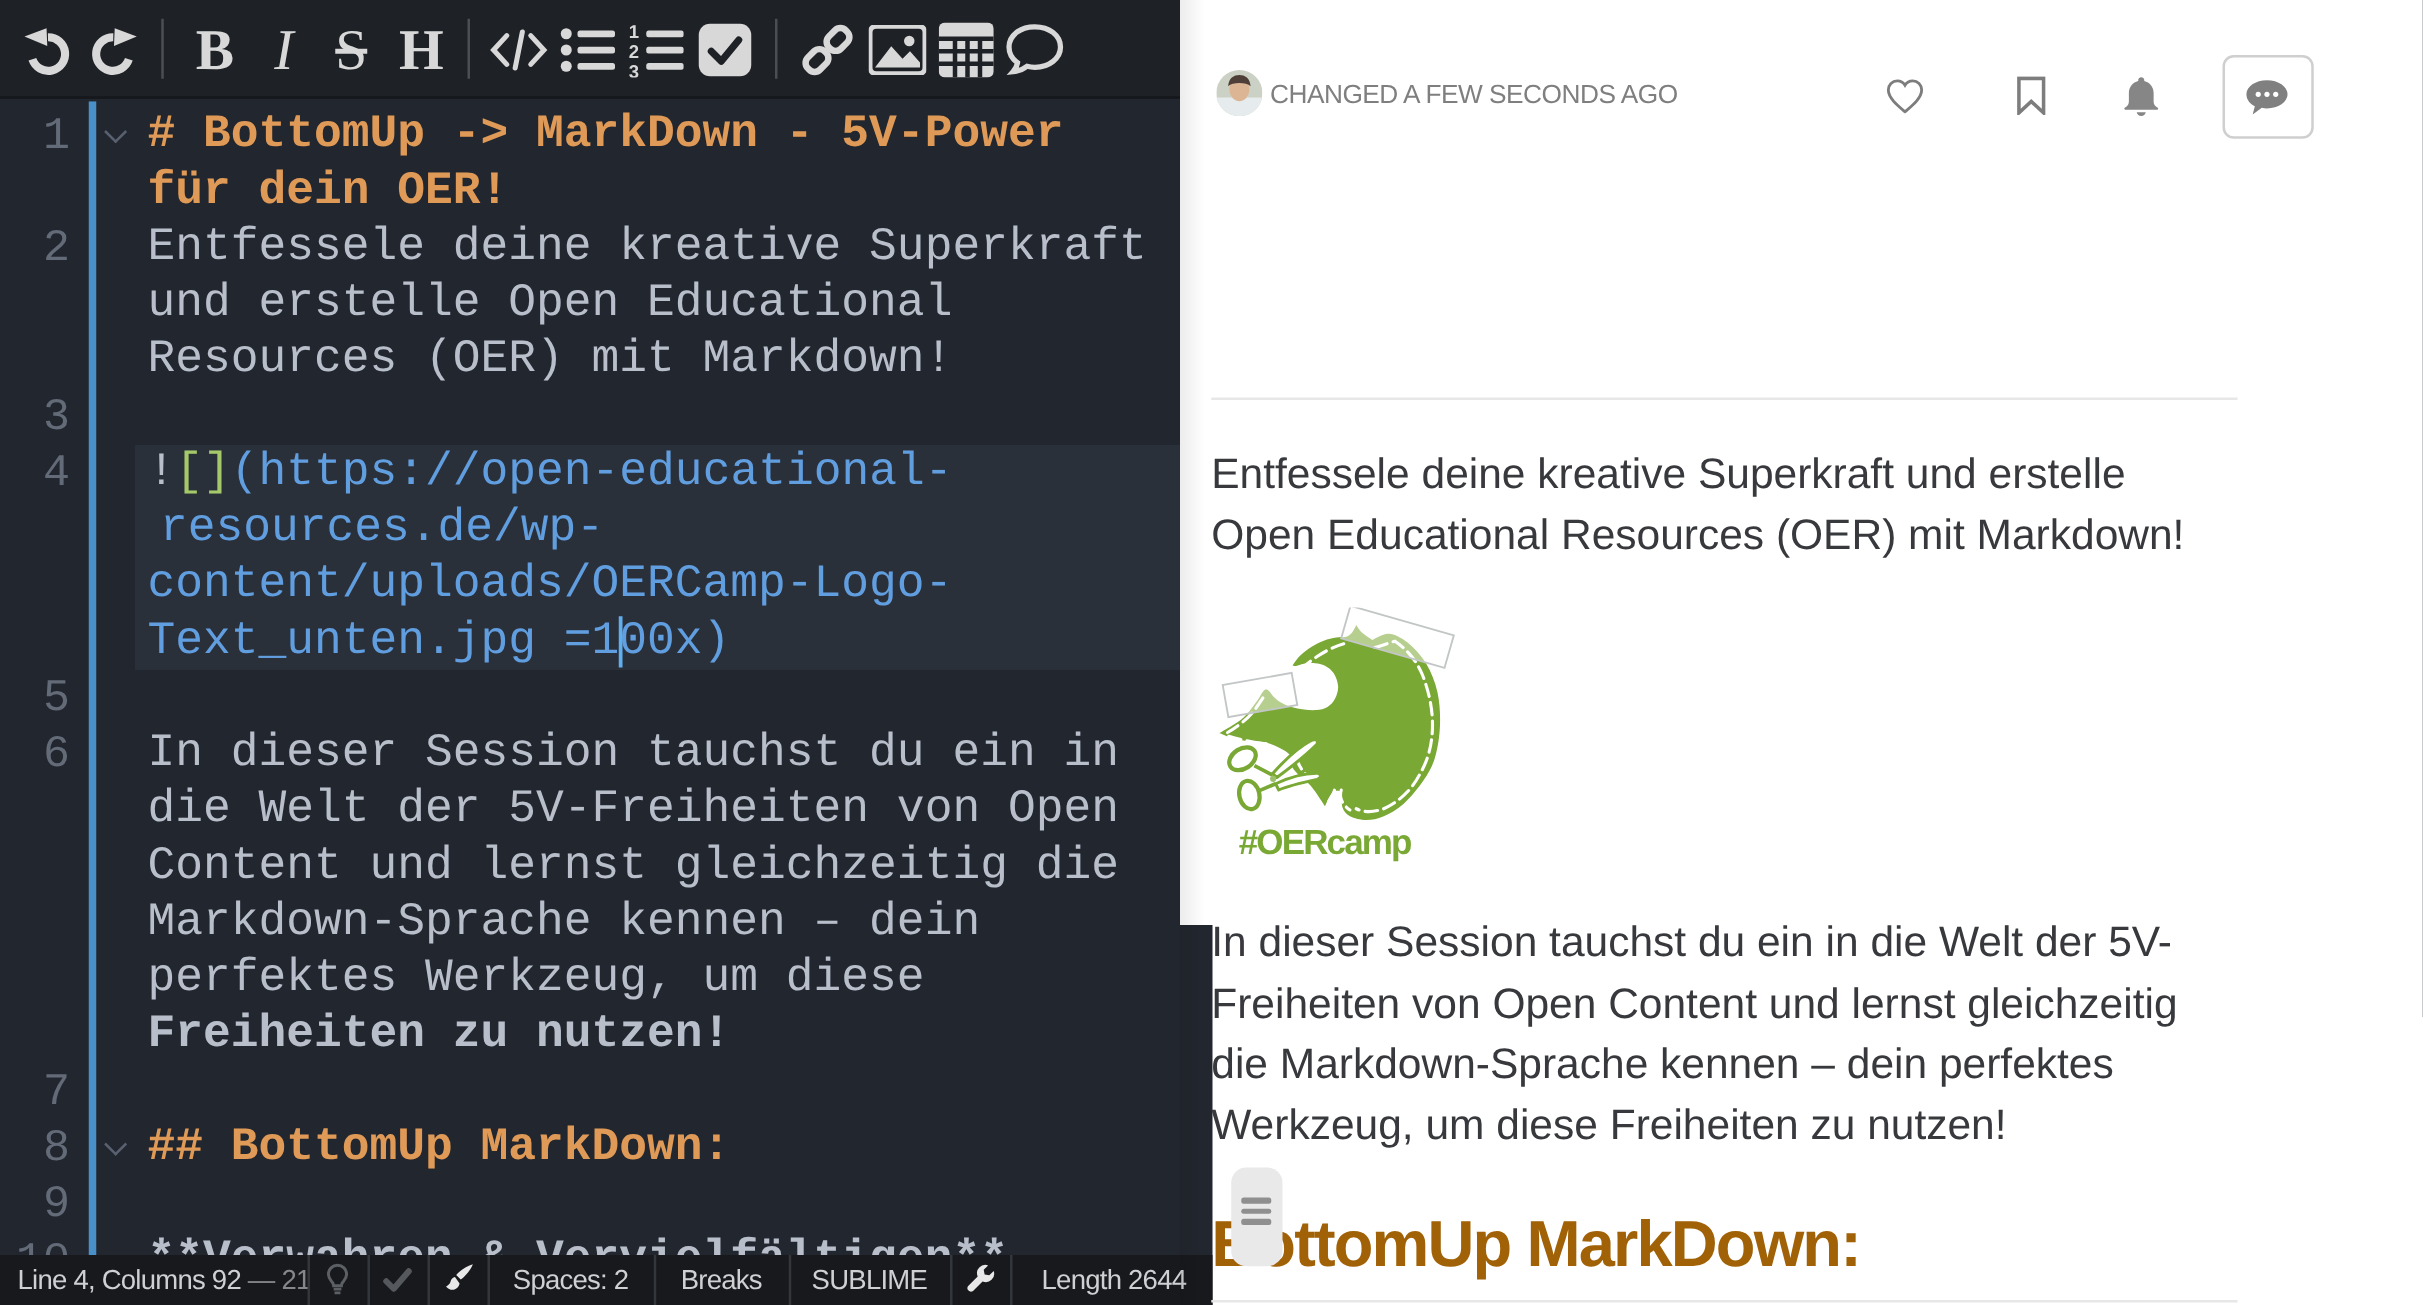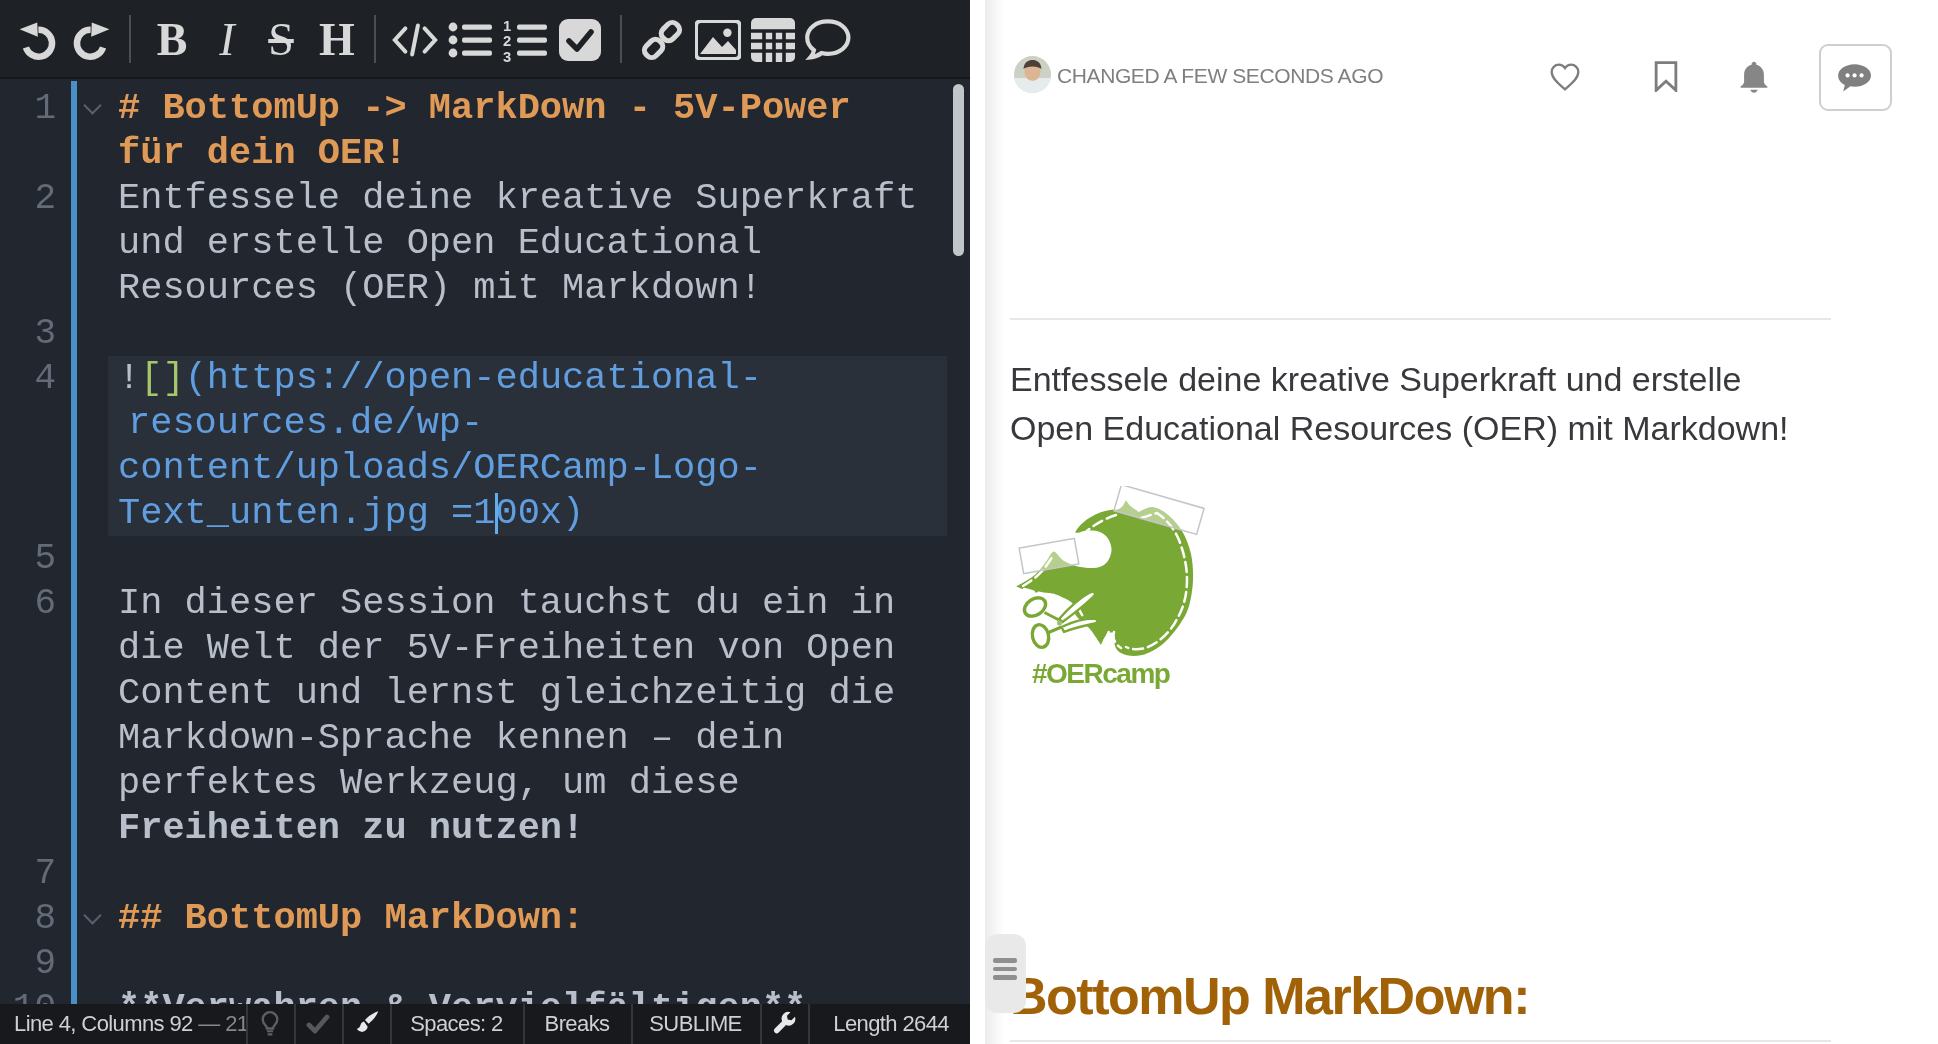--- a/index.html
+++ b/index.html
@@ -22,21 +22,21 @@
   .grn { color:#a5c96a; }
   .blu { color:#619ee0; }
   #activeline { position:absolute; left:108px; top:274.5px; width:839px; height:180px; background:#2a303a; }
   #cursor { position:absolute; width:3px; height:41px; background:#61aeee; }
   #scrollthumb { position:absolute; left:953px; top:3px; width:11px; height:172px;
     background:#c2c5ca; border-radius:6px; }
   #statusbar { position:absolute; left:0; top:1004px; width:970px; height:40px; background:#17191d;
     color:#cfd0d2; font-size:22px; letter-spacing:-0.6px; }
   .st { position:absolute; top:0; height:40px; line-height:40px; }
   .ssep { position:absolute; top:0; width:2px; height:40px; background:#33363b; }
-  #right { position:absolute; left:985px; top:0; width:953px; height:740px; background:#fff;text-decoration:underline; }
+  #right { position:absolute; left:944px; top:0; width:953px; height:740px; background:#fff;text-decoration:underline; }
   #rshadow { position:absolute; left:0; top:0; width:20px; height:1044px;
     background:linear-gradient(to right, rgba(0,0,0,0.075), rgba(0,0,0,0)); }
   .rc { position:absolute; left:25px; }  
   #h1 { font-weight:bold; color:#36383b; font-size:64px; line-height:74px; }
   .para { color:#37393d; font-size:34px; line-height:48.5px; }
   #handle { position:absolute; left:985px; top:934px; width:41px; height:79px; background:#e9e9e9;
     border-radius:12px; z-index:5; }
   .hbar { position:absolute; left:8px; width:24px; height:4.5px; background:#8f8f8f; border-radius:2px; }
 </style>
 </head>
@@ -268,20 +268,21 @@
         <path d="M32.5,126.5 L47,134 M36.5,146.5 L49.5,141" stroke-width="3" fill="none"></path>
         <circle cx="47.5" cy="137" r="2.5" fill="#9dc06a" stroke="none"></circle>
       </g>
       <g fill="rgba(255,255,255,0.45)" stroke="#c3c6c7" stroke-width="1.5">
         <rect x="104" y="10" width="86" height="27" transform="rotate(16 147 23.5)"></rect>
         <rect x="9" y="57" width="56" height="26" transform="rotate(-10 37 70)"></rect>
       </g>
     </svg>
   </div>
   <div style="position:absolute;left:47px;top:658px;font-weight:bold;font-size:28px;color:#7aa834;letter-spacing:-1.5px">#OERcamp</div>
+  <div class="rc para" style="top:730px;width:830px">In dieser Session tauchst du ein in die Welt der 5V-<br>Freiheiten von Open Content und lernst gleichzeitig<br>die Markdown-Sprache kennen – dein perfektes<br>Werkzeug, um diese Freiheiten zu nutzen!</div>
   <div class="rc" style="top:966px;font-weight:bold;color:#a16207;font-size:52px;letter-spacing:-1.5px">BottomUp MarkDown:</div>
   <div class="rc" style="top:1040px;width:821px;height:2px;background:#e7e7e7"></div>
 </div>
 <div id="handle">
   <div class="hbar" style="top:24px"></div>
   <div class="hbar" style="top:32.5px"></div>
   <div class="hbar" style="top:41px"></div>
 </div>
 
 </body></html>

